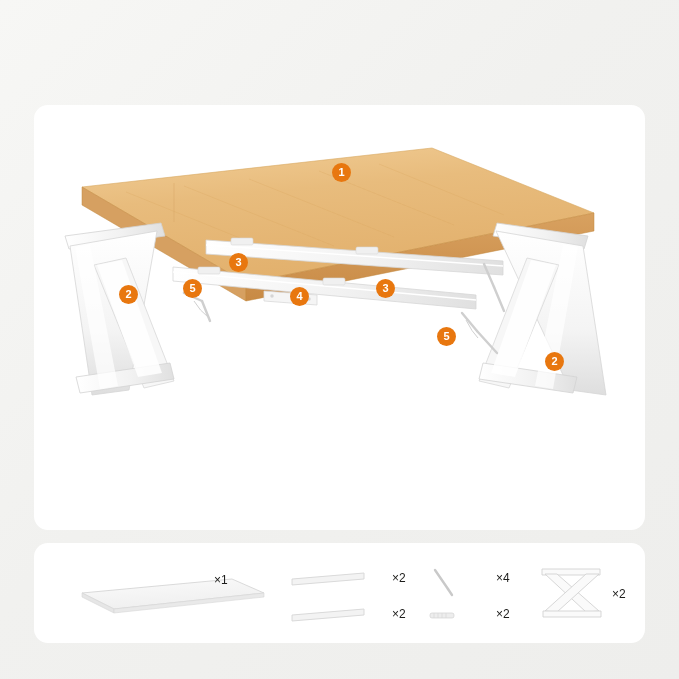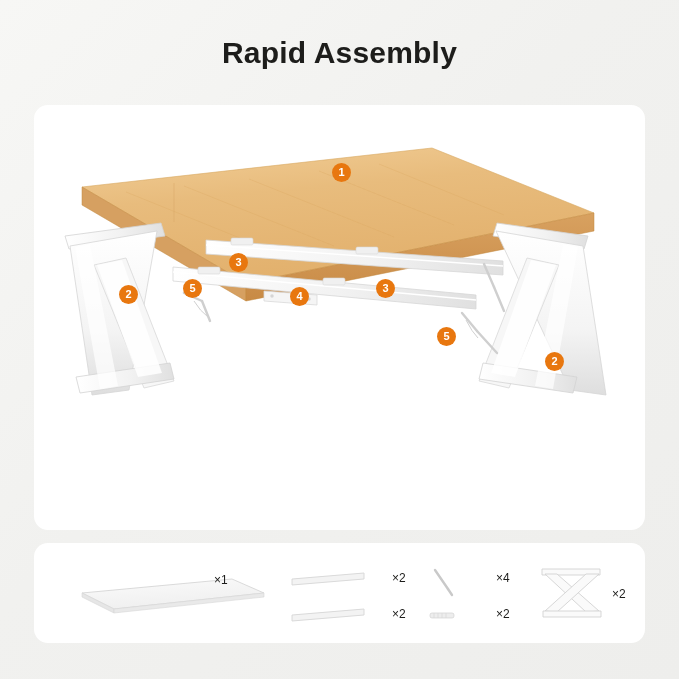--- a/index.html
+++ b/index.html
@@ -70,21 +70,20 @@
     position: absolute;
     font-size: 12px;
     color: #1d1d1b;
   }
 </style>
 </head>
 <body>
 
 <div class="page">
 
-  <div class="title">Rapid Assembly</div>
 
   <div class="card main-card">
 
     <svg class="layer" width="611" height="425" viewBox="0 0 611 425">
 
       <defs>
         <linearGradient id="woodTop" x1="0" y1="0" x2="0.35" y2="1">
           <stop offset="0%" stop-color="#f2ce97"></stop>
           <stop offset="40%" stop-color="#e8bc7d"></stop>
           <stop offset="100%" stop-color="#e2b06c"></stop>

